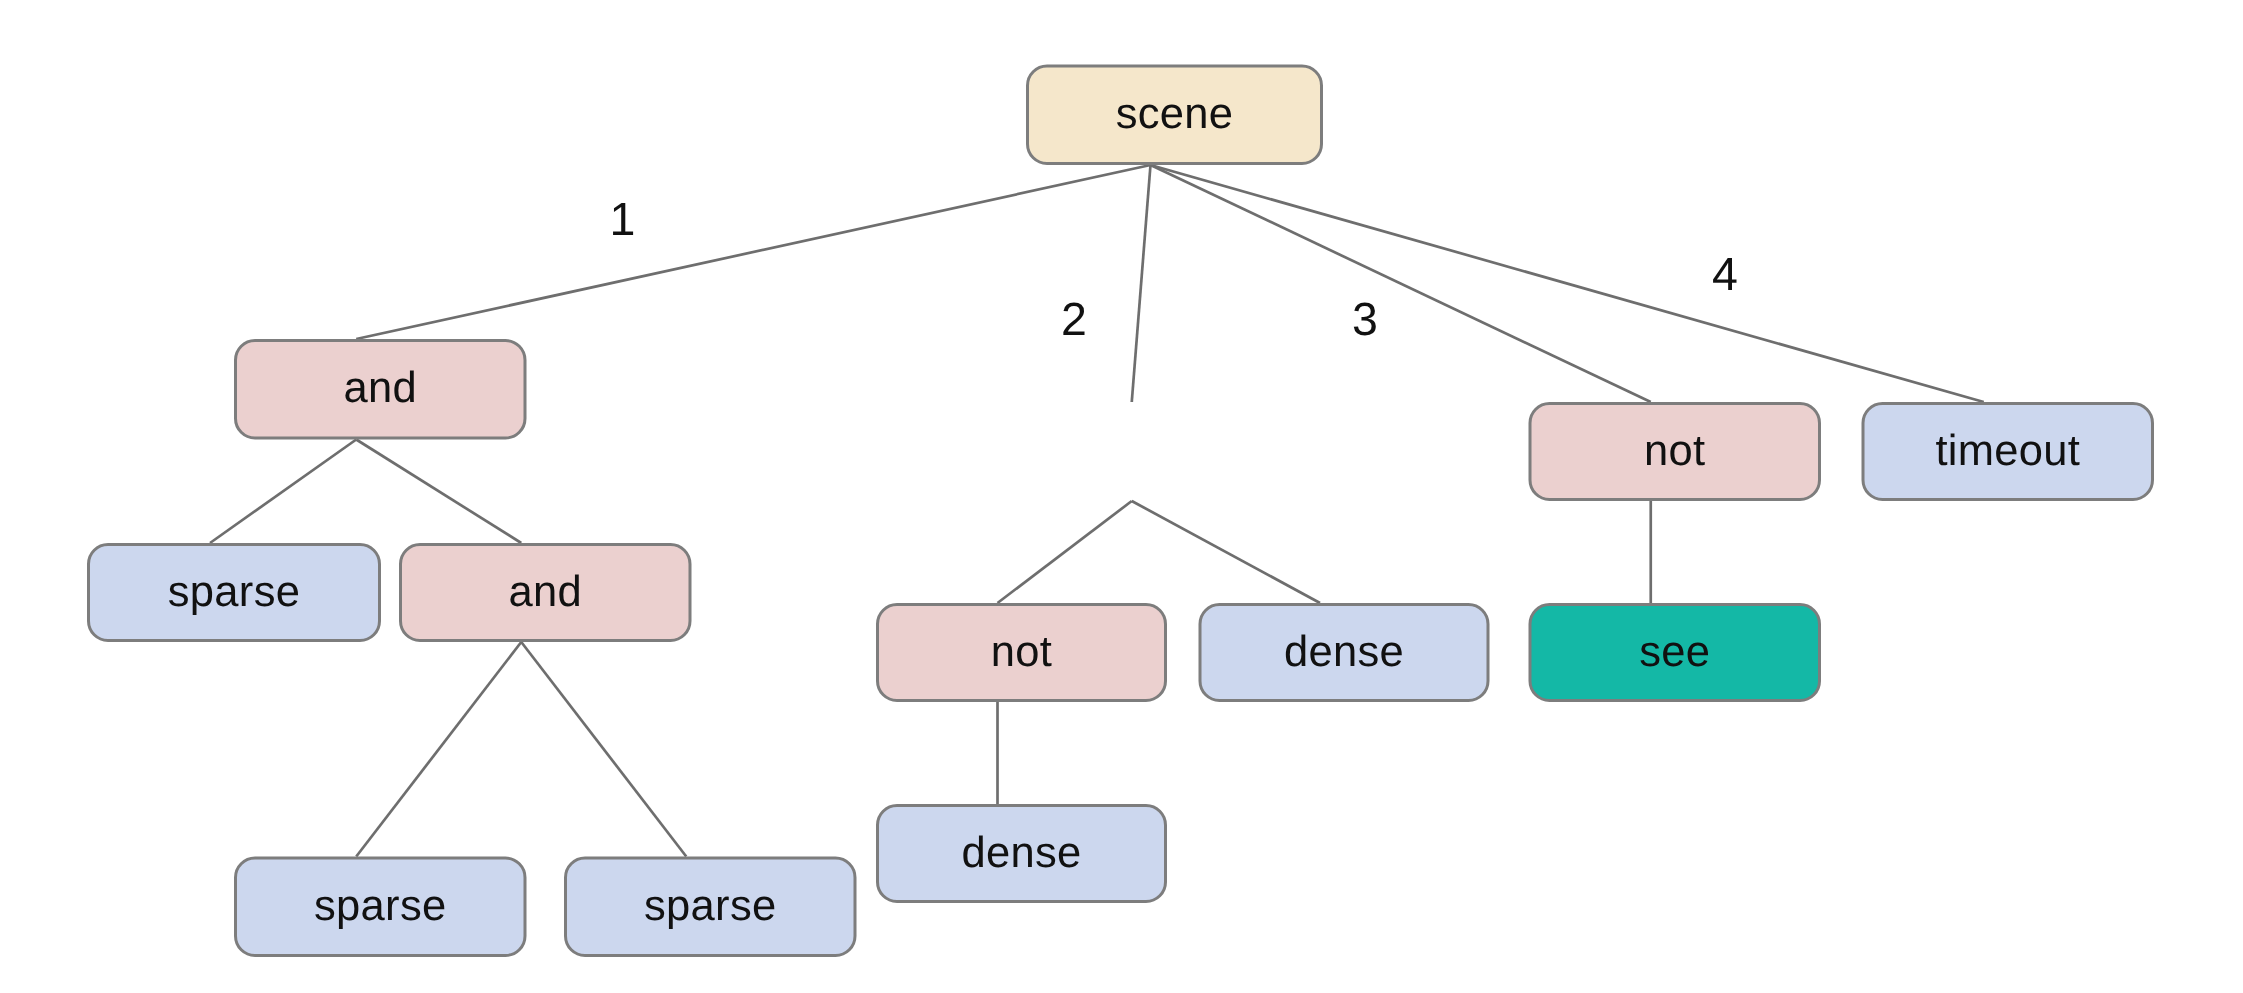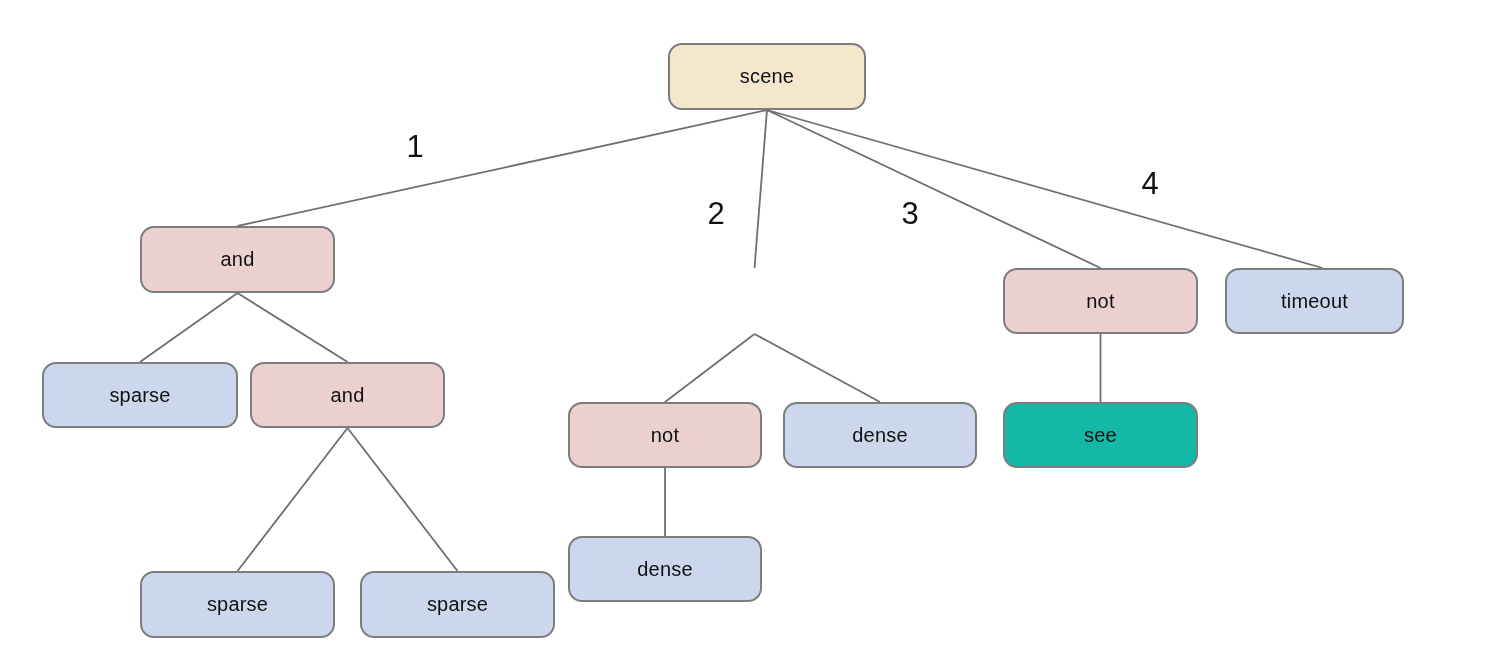--- a/index.html
+++ b/index.html
@@ -24,23 +24,24 @@
     pointer-events: none;
   }
   .node {
     position: absolute;
     box-sizing: border-box;
     border: 2px solid #7d7d7d;
     border-radius: 14px;
     display: flex;
     align-items: center;
     justify-content: center;
-    font-size: 20px;
+    font-size: 29px;
     color: #111111;
     letter-spacing: 0.2px;
+    margin-left: 16px;
   }
   .edge-label {
     position: absolute;
     transform: translate(-50%, -50%);
     font-size: 31px;
     color: #111111;
     line-height: 1;
   }
 </style>
 </head>
@@ -61,21 +62,21 @@
       <line x1="665" y1="468" x2="665" y2="536" stroke="#6e6e6e" stroke-width="1.8"></line>
       <line x1="1100.5" y1="334" x2="1100.5" y2="402" stroke="#6e6e6e" stroke-width="1.8"></line>
     </svg>
 <span class="edge-label" style="left: 415px; top: 146px; color: rgb(17, 17, 17);">1</span>
     <span class="edge-label" style="left: 716px; top: 213px; color: rgb(17, 17, 17);">2</span>
     <span class="edge-label" style="left: 910px; top: 213px; color: rgb(17, 17, 17);">3</span>
     <span class="edge-label" style="left: 1150px; top: 183px; color: rgb(17, 17, 17);">4</span>
     <div class="node" style="left: 668px; top: 43px; width: 198px; height: 67px; background: rgb(245, 231, 203); border-color: rgb(125, 125, 125); color: rgb(17, 17, 17);">scene</div>
     <div class="node" style="left: 140px; top: 226px; width: 195px; height: 67px; background: rgb(235, 208, 207); border-color: rgb(125, 125, 125); color: rgb(17, 17, 17);">and</div>
     <div class="node" style="left: 1003px; top: 268px; width: 195px; height: 66px; background: rgb(235, 208, 207); border-color: rgb(125, 125, 125); color: rgb(17, 17, 17);">not</div>
-    <div class="node" style="left: 1225px; top: 268px; width: 179px; height: 66px; background: rgb(204, 215, 238); border-color: rgb(125, 125, 125); color: rgb(17, 17, 17);">timeout</div>
+    <div class="node" style="left: 1225px; top: 268px; width: 195px; height: 66px; background: rgb(204, 215, 238); border-color: rgb(125, 125, 125); color: rgb(17, 17, 17);">timeout</div>
     <div class="node" style="left: 42px; top: 362px; width: 196px; height: 66px; background: rgb(204, 215, 238); border-color: rgb(125, 125, 125); color: rgb(17, 17, 17);">sparse</div>
     <div class="node" style="left: 250px; top: 362px; width: 195px; height: 66px; background: rgb(235, 208, 207); border-color: rgb(125, 125, 125); color: rgb(17, 17, 17);">and</div>
     <div class="node" style="left: 568px; top: 402px; width: 194px; height: 66px; background: rgb(235, 208, 207); border-color: rgb(125, 125, 125); color: rgb(17, 17, 17);">not</div>
     <div class="node" style="left: 783px; top: 402px; width: 194px; height: 66px; background: rgb(204, 215, 238); border-color: rgb(125, 125, 125); color: rgb(17, 17, 17);">dense</div>
     <div class="node" style="left: 1003px; top: 402px; width: 195px; height: 66px; background: #14b8a6; border-color: rgb(125, 125, 125); color: rgb(17, 17, 17);">see</div>
     <div class="node" style="left: 568px; top: 536px; width: 194px; height: 66px; background: rgb(204, 215, 238); border-color: rgb(125, 125, 125); color: rgb(17, 17, 17);">dense</div>
     <div class="node" style="left: 140px; top: 571px; width: 195px; height: 67px; background: rgb(204, 215, 238); border-color: rgb(125, 125, 125); color: rgb(17, 17, 17);">sparse</div>
     <div class="node" style="left: 360px; top: 571px; width: 195px; height: 67px; background: rgb(204, 215, 238); border-color: rgb(125, 125, 125); color: rgb(17, 17, 17);">sparse</div>
   </div>
 

